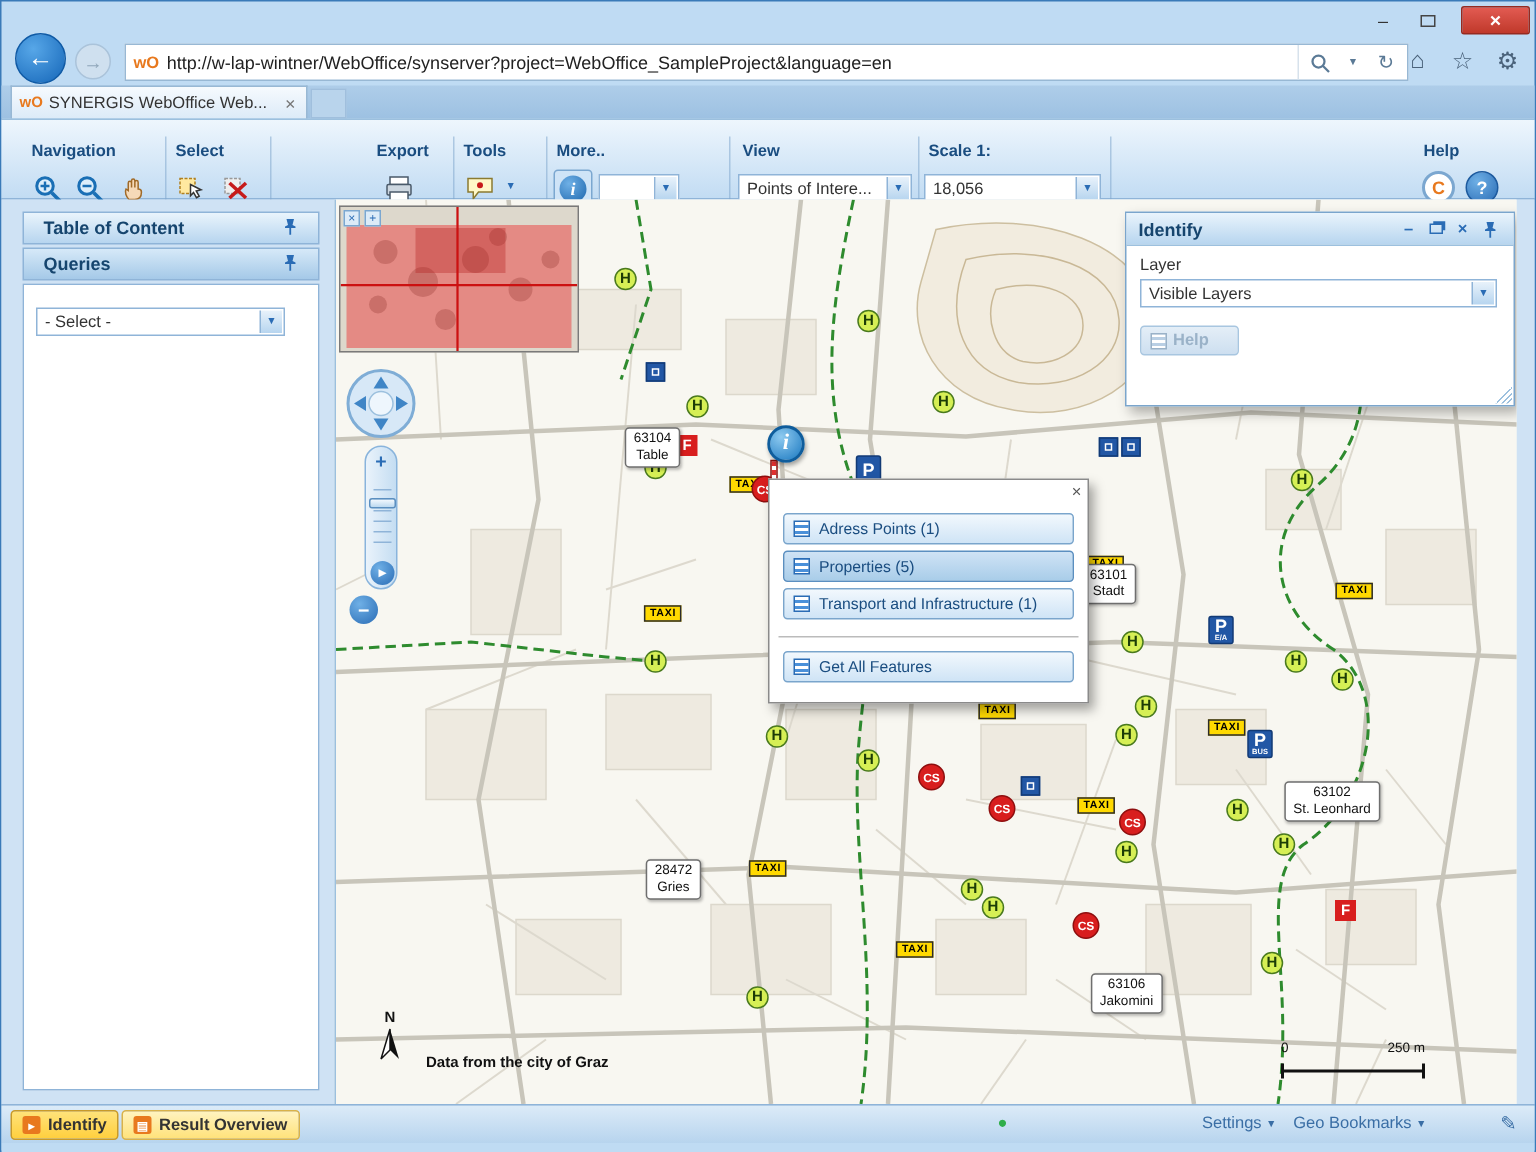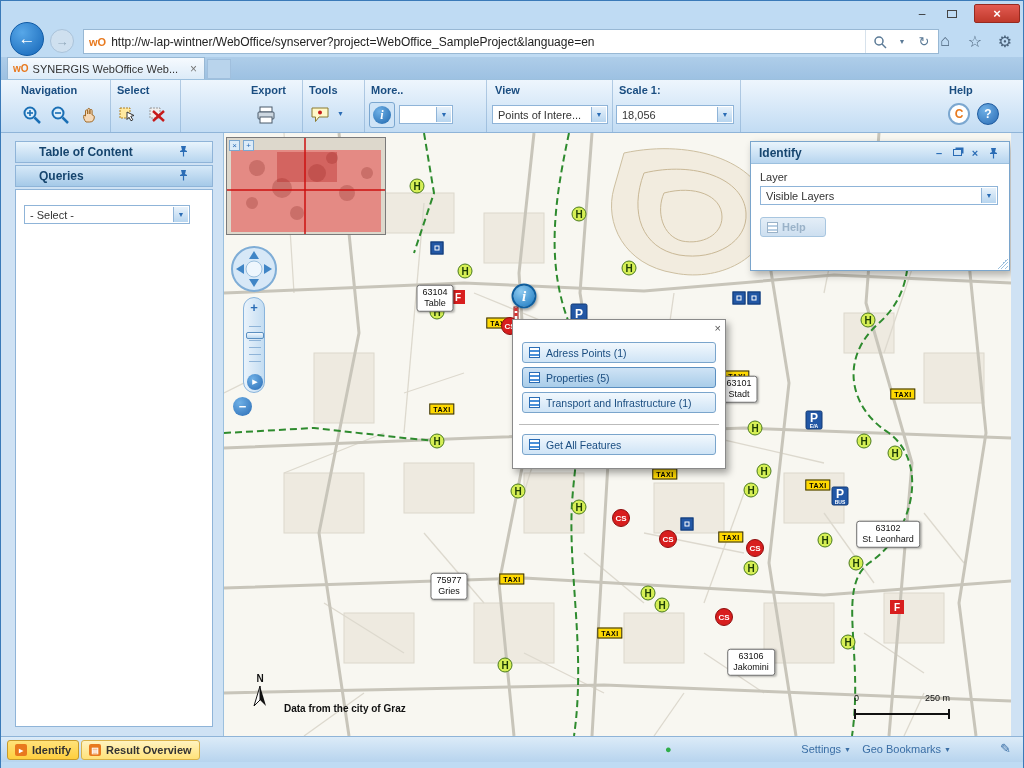--- a/index.html
+++ b/index.html
@@ -37,21 +37,21 @@
   .tab { position:absolute; left:6px; top:0; width:198px; height:22px; background:linear-gradient(#f6fafe,#dcebf8);
     border:1px solid #98b8d4; border-bottom:none; display:flex; align-items:center; padding:0 5px; font-size:11px; color:#333; }
   .tabfav { color:#e8791e; font-weight:bold; font-size:10px; margin-right:4px; }
   .tabtitle { flex:1; white-space:nowrap; overflow:hidden; }
   .tabclose { color:#777; font-size:12px; padding:0 2px; }
   .tabstub { position:absolute; left:206px; top:2px; width:24px; height:20px; background:#b9d4ec; border:1px solid #a0bfdd; }
 
   
   .toolbar { position:absolute; left:0; top:78px; right:0; height:54px;
     background:linear-gradient(#eef6fd,#c2dcf3); border-top:1px solid #9cc0de; border-bottom:1px solid #8fb4d8; }
-  .tgroup { position:absolute; top:0; height:100%; border-right:1px solid rgba(130,168,205,.55); }
+  .tgroup { position:absolute; top:11px; height:100%; border-right:1px solid rgba(130,168,205,.55); }
   .tlabel { position:absolute; left:6px; top:4px; font-size:11px; font-weight:bold; color:#1a4d80; white-space:nowrap; }
   .tbtn { position:absolute; top:22px; width:26px; height:26px; display:flex; align-items:center; justify-content:center;
     border-radius:3px; }
   .tbtn.pressed { background:#cfe4f7; border:1px solid #7ba7d0; }
   .tarrow { position:absolute; top:30px; font-size:7px; color:#2a6cb5; }
   .sel { position:absolute; top:25px; height:19px; background:#fff; border:1px solid #8fb4d8;
     font-size:11px; color:#333; display:flex; align-items:center; padding:0 18px 0 5px; white-space:nowrap; overflow:hidden; }
   .sel .arr { position:absolute; right:1px; top:1px; bottom:1px; width:15px;
     background:linear-gradient(#e8f2fb,#b7d5ef); border-left:1px solid #8fb4d8; color:#2a6cb5;
     font-size:7px; display:flex; align-items:center; justify-content:center; }
@@ -62,21 +62,21 @@
   .qbtn { background:radial-gradient(circle at 35% 30%, #6fb0e6, #2a6cb5); border:1px solid #1d5a9e; color:#fff; }
   .infoicon { width:18px; height:18px; border-radius:50%; background:radial-gradient(circle at 35% 30%, #6fb0e6, #1d66ad);
     color:#fff; font-family:"Liberation Serif",serif; font-style:italic; font-weight:bold; font-size:12px;
     display:flex; align-items:center; justify-content:center; }
 
   
   .main { position:absolute; left:0; top:132px; right:0; height:603px; background:#cfe2f4; }
 
   .sidebar { position:absolute; left:14px; top:8px; width:198px; bottom:9px; }
   .shead { height:22px; background:linear-gradient(#e9f4fc,#b7d5ef); border:1px solid #8fb4d8;
-    display:flex; align-items:center; padding:0 23px; font-size:12px; font-weight:bold; color:#16456e; }
+    display:flex; align-items:center; padding:0 13px; font-size:12px; font-weight:bold; color:#16456e; }
   .shead.q { margin-top:2px; background:linear-gradient(#d6e9f8,#a5c9e8); }
   .shead .sp { flex:1; }
   .sbody { position:absolute; left:0; top:48px; right:0; bottom:0; background:#fff; border:1px solid #8fb4d8; }
   .sbody .sel { position:absolute; left:8px; top:15px; width:166px; }
 
   .map { position:absolute; left:222px; top:0; width:788px; height:603px; background:#f8f7f1;
     border-left:1px solid #9cc0de; overflow:hidden; }
   .map svg.base { position:absolute; left:0; top:0; }
   #markers { position:absolute; inset:0; }
   .mk { position:absolute; transform:translate(-50%,-50%); z-index:3; }
@@ -490,21 +490,21 @@
           <div class="mk mk-p" style="left: 616px; top: 363px;">P<span class="sub">BUS</span></div>
           <div class="mk mk-box" style="left: 213px; top: 115px;"></div>
           <div class="mk mk-box" style="left: 515px; top: 165px;"></div>
           <div class="mk mk-box" style="left: 530px; top: 165px;"></div>
           <div class="mk mk-box" style="left: 463px; top: 391px;"></div>
           <div class="mk mk-district" style="left: 211px; top: 165px;">
             <div>63104</div>
             <div>Table</div>
           </div>
           <div class="mk mk-district" style="left: 225px; top: 453px;">
-            <div>75977</div>
+            <div>28472</div>
             <div>Gries</div>
           </div>
           <div class="mk mk-district" style="left: 527px; top: 529px;">
             <div>63106</div>
             <div>Jakomini</div>
           </div>
           <div class="mk mk-district" style="left: 664px; top: 401px;">
             <div>63102</div>
             <div>St. Leonhard</div>
           </div>

